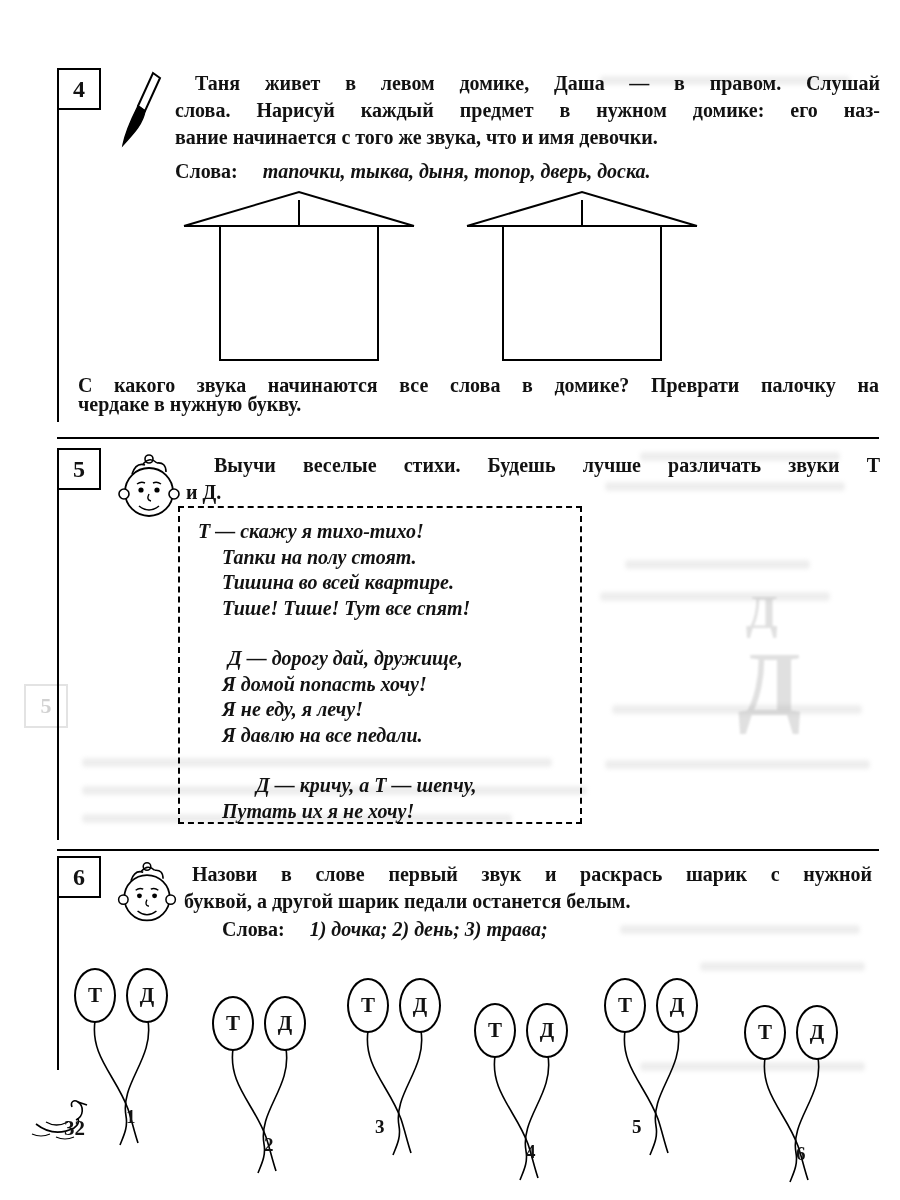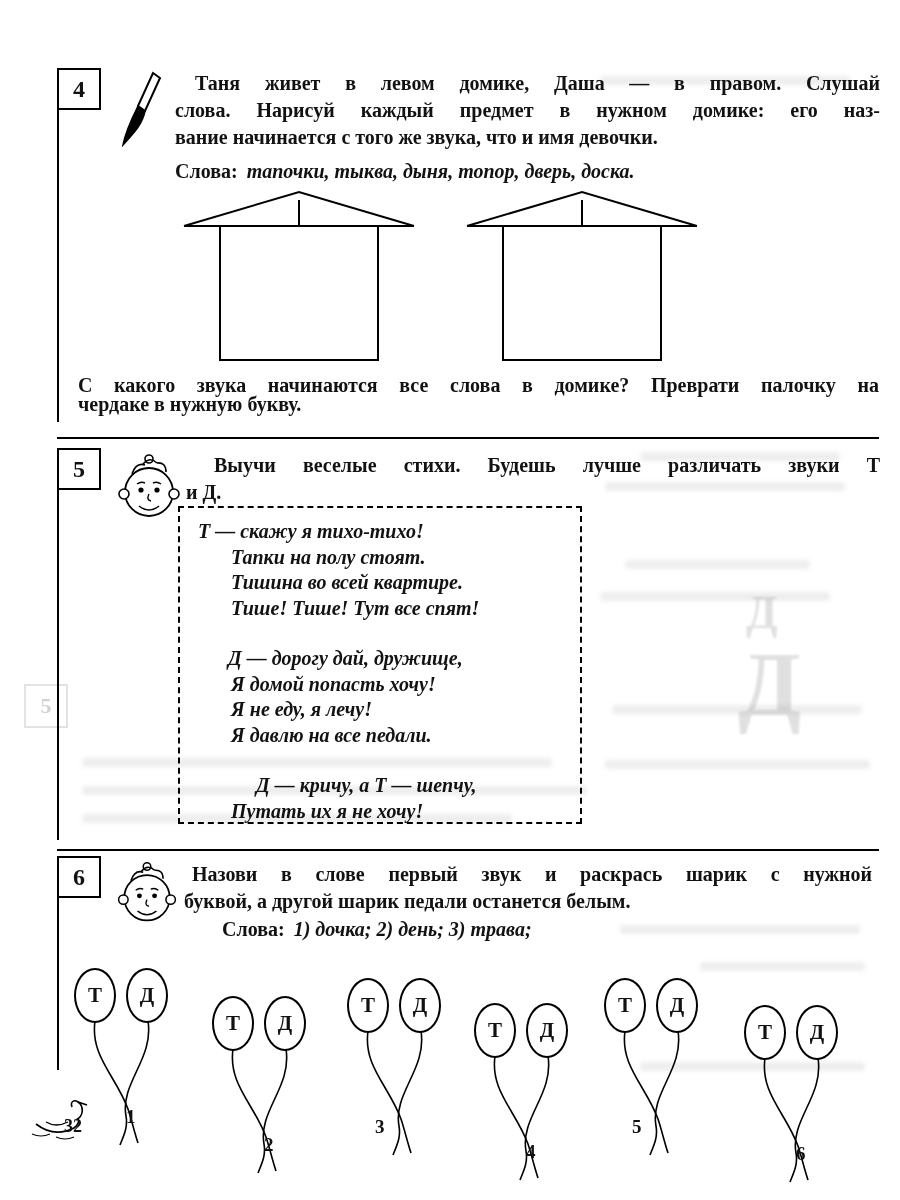--- a/index.html
+++ b/index.html
@@ -7,38 +7,38 @@
         font-family:"Liberation Serif", serif;color:#121212;overflow:hidden;}
   .numbox{position:absolute;width:44px;height:42px;border:2px solid #000;box-sizing:border-box;
           display:flex;align-items:center;justify-content:center;font-size:24px;font-weight:700;background:#fff;}
   .vline{position:absolute;left:57px;width:2px;background:#000;}
   .hr{position:absolute;left:57px;width:822px;height:2px;background:#000;}
   .btext{position:absolute;font-weight:700;font-size:20px;line-height:27px;}
   .just{text-align:justify;text-align-last:justify;}
   .ind20{text-indent:20px;}
   .ind28{text-indent:28px;}
   .ind16{text-indent:16px;}
-  .it{font-style:italic;}
+  .it{font-style:italic;margin-left:16px;}
   .wlabel{margin-right:9px;}
   .poembox{position:absolute;left:178px;top:506px;width:404px;height:318px;border:2px dashed #000;
            box-sizing:border-box;padding:11px 8px 0 18px;}
   .pline{font-weight:700;font-style:italic;font-size:20px;line-height:25.5px;white-space:pre;}
-  .pi1{margin-left:33px;}
+  .pi1{margin-left:24px;}
   .pi2{margin-left:30px;}
   .pi3{margin-left:58px;}
   .gap{margin-top:25px;}
   .housewrap{position:absolute;}
   .pair{position:absolute;width:130px;height:195px;}
   .balloon{position:absolute;top:0;width:42px;height:55px;border:2px solid #000;border-radius:50%;
            box-sizing:border-box;display:flex;align-items:center;justify-content:center;
            font-weight:700;font-size:21px;background:#fff;z-index:2;}
   .b1{left:12px;} .b2{left:64px;}
   .strings{position:absolute;top:53px;left:0;}
   .bnum{position:absolute;left:64px;top:138px;font-weight:700;font-size:19px;}
-  .footer-num{position:absolute;left:64px;top:1116px;font-weight:700;font-size:18px;}
+  .footer-num{position:absolute;left:64px;top:1116px;font-weight:700;font-size:21px;}
   .icon{position:absolute;}
   
   .smudge{position:absolute;background:#c9c9c9;opacity:.32;filter:blur(2px);height:9px;border-radius:4px;}
   .ghostletter{position:absolute;color:#9a9a9a;opacity:.30;filter:blur(1px);font-weight:700;line-height:1;}
   .ghostbox{position:absolute;left:24px;top:684px;width:40px;height:40px;border:2px solid #c2c2c2;
             opacity:.45;display:flex;align-items:center;justify-content:center;
             color:#9a9a9a;font-weight:700;font-size:22px;filter:blur(.5px);}
 </style>
 </head>
 <body>

